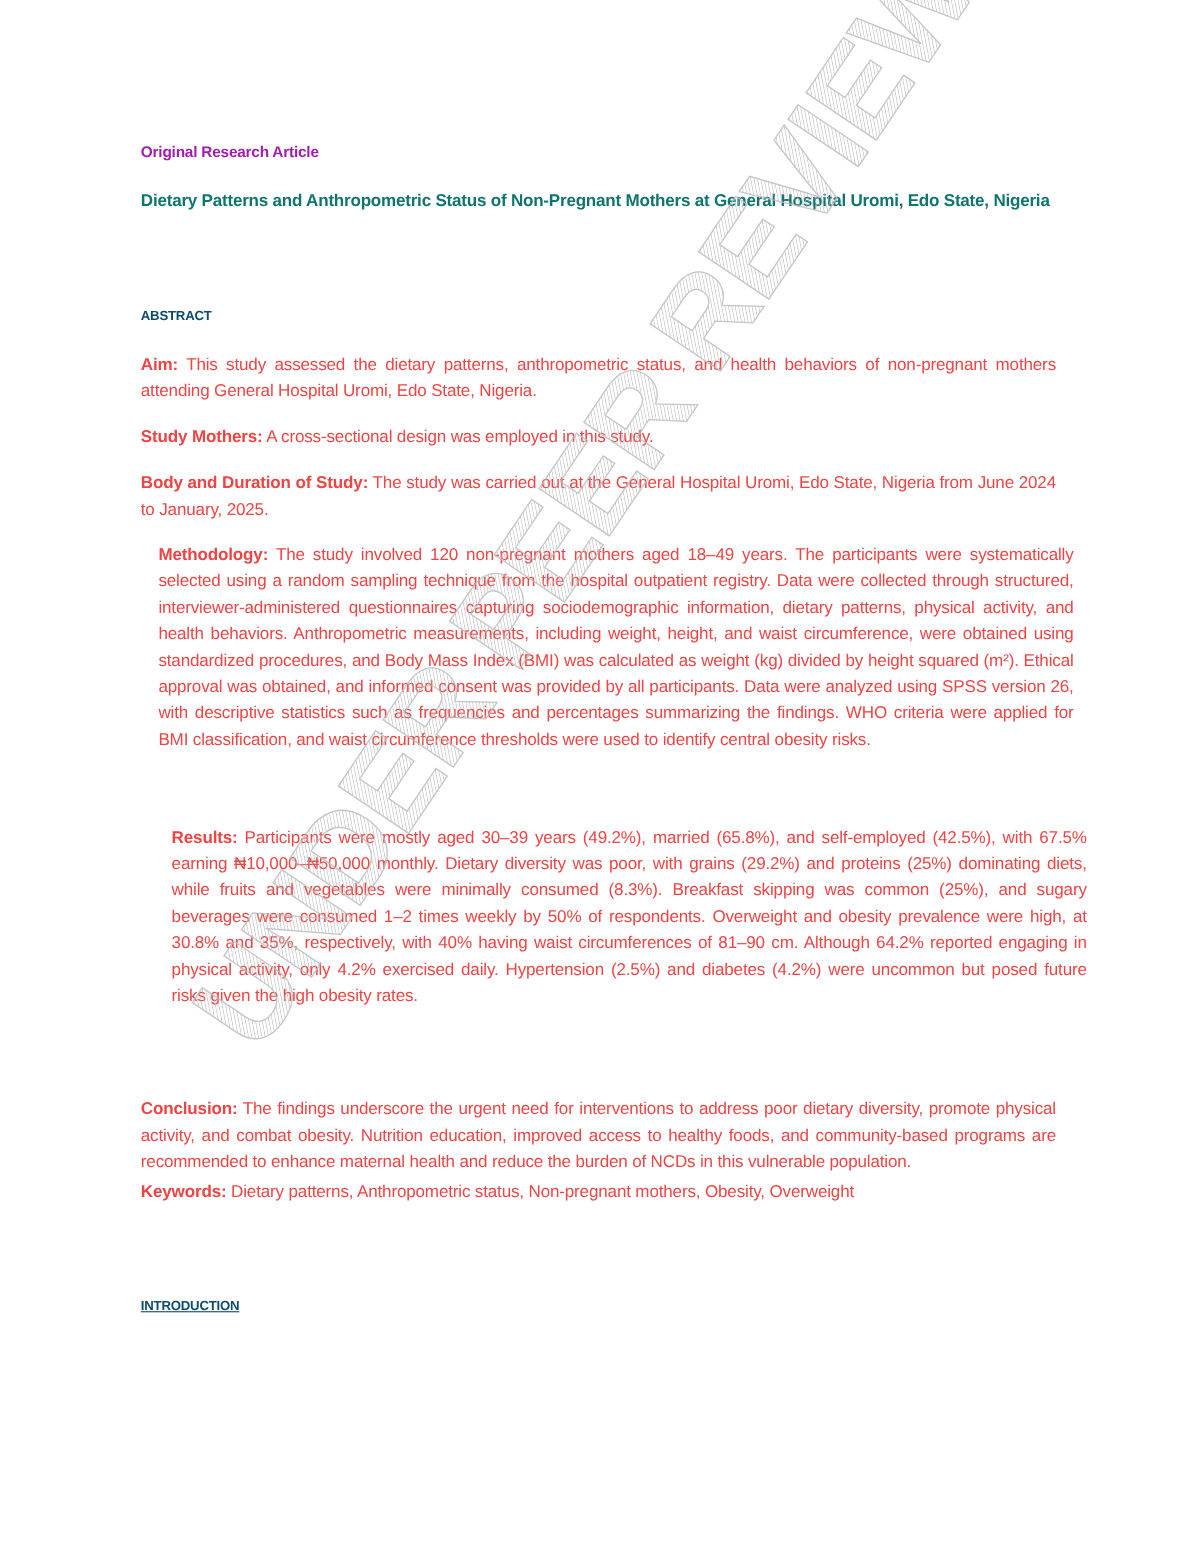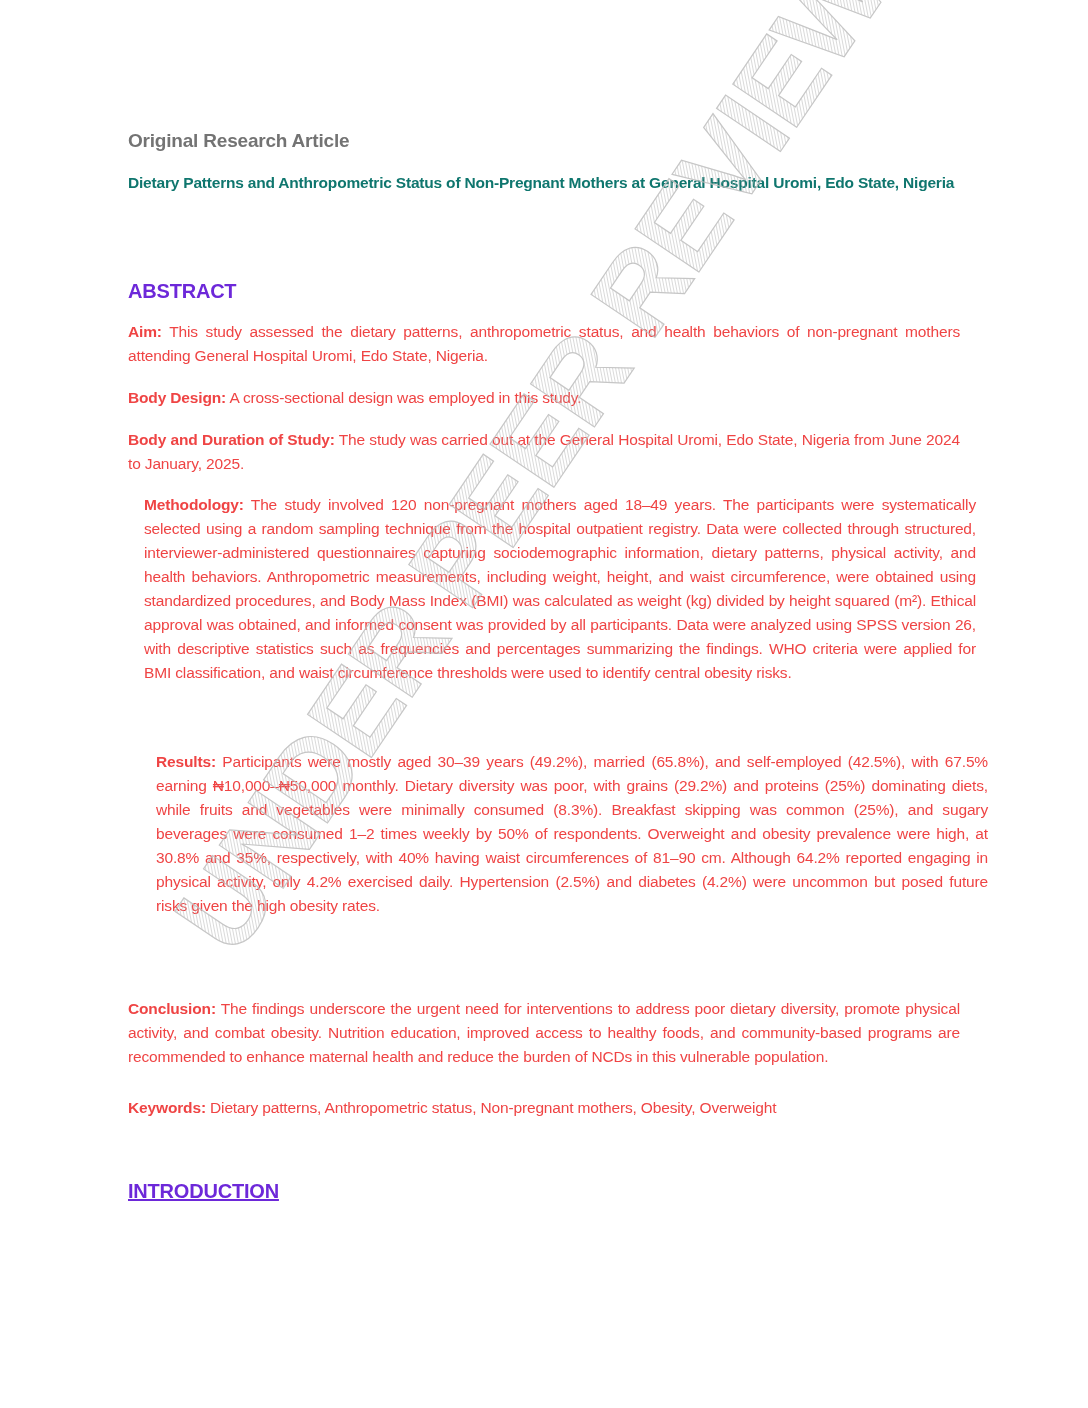--- a/index.html
+++ b/index.html
@@ -18,43 +18,43 @@
     .page {
       position: absolute;
       left: 128px;
       top: 0;
       width: 832px;
     }
     .article-type {
       position: absolute;
       top: 130px;
       left: 0;
-      font-size: 19px;
+      font-size: 14px;
       font-weight: bold;
-      color: #737373;
+      color: #a21caf;
       white-space: nowrap;
       letter-spacing: -0.2px;
     }
     .title {
       position: absolute;
       top: 171px;
       left: 0;
       width: 832px;
       font-size: 15.5px;
       font-weight: bold;
       line-height: 24px;
       color: #0f766e;
       letter-spacing: -0.2px;
     }
     .section-heading {
       position: absolute;
       left: 0;
-      font-size: 20px;
+      font-size: 12px;
       font-weight: bold;
-      color: #6d28d9;
+      color: #0c4a6e;
       letter-spacing: -0.2px;
     }
     #abstract-heading { top: 280px; }
     #intro-heading { top: 1180px; text-decoration: underline; }
 
     .para {
       position: absolute;
       left: 0;
       width: 832px;
       font-size: 15.5px;
@@ -65,21 +65,21 @@
     }
     .para .label {
       font-weight: bold;
     }
     #p-aim { top: 320px; }
     #p-design { top: 386px; }
     #p-place { top: 428px; }
     #p-method { top: 493px; margin-left: 16px; }
     #p-results { top: 750px; margin-left: 28px; }
     #p-conclusion { top: 959px; margin-top: 38px; }
-    #p-keywords { top: 1072px; text-align: left; margin-top: 24px; }
+    #p-keywords { top: 1072px; text-align: left; }
 
     .watermark {
       position: absolute;
       left: 0;
       top: 0;
       width: 1088px;
       height: 1408px;
       pointer-events: none;
     }
   </style>
@@ -87,21 +87,21 @@
 <body>
 
 <div class="page">
   <div class="article-type">Original Research Article</div>
   <div class="title">Dietary Patterns and Anthropometric Status of Non-Pregnant Mothers at General Hospital Uromi, Edo State, Nigeria</div>
 
   <div class="section-heading" id="abstract-heading">ABSTRACT</div>
 
   <div class="para" id="p-aim"><span class="label">Aim:</span><span> This study assessed the dietary patterns, anthropometric status, and health behaviors of non-pregnant mothers attending General Hospital Uromi, Edo State, Nigeria.</span></div>
 
-  <div class="para" id="p-design"><span class="label">Body Design:</span><span> A cross-sectional design was employed in this study.</span></div>
+  <div class="para" id="p-design"><span class="label">Study Mothers:</span><span> A cross-sectional design was employed in this study.</span></div>
 
   <div class="para" id="p-place"><span class="label">Body and Duration of Study:</span><span> The study was carried out at the General Hospital Uromi, Edo State, Nigeria from June 2024 to January, 2025.</span></div>
 
   <div class="para" id="p-method"><span class="label">Methodology:</span><span> The study involved 120 non-pregnant mothers aged 18–49 years. The participants were systematically selected using a random sampling technique from the hospital outpatient registry. Data were collected through structured, interviewer-administered questionnaires capturing sociodemographic information, dietary patterns, physical activity, and health behaviors. Anthropometric measurements, including weight, height, and waist circumference, were obtained using standardized procedures, and Body Mass Index (BMI) was calculated as weight (kg) divided by height squared (m²). Ethical approval was obtained, and informed consent was provided by all participants. Data were analyzed using SPSS version 26, with descriptive statistics such as frequencies and percentages summarizing the findings. WHO criteria were applied for BMI classification, and waist circumference thresholds were used to identify central obesity risks.</span></div>
 
   <div class="para" id="p-results"><span class="label">Results:</span><span> Participants were mostly aged 30–39 years (49.2%), married (65.8%), and self-employed (42.5%), with 67.5% earning ₦10,000–₦50,000 monthly. Dietary diversity was poor, with grains (29.2%) and proteins (25%) dominating diets, while fruits and vegetables were minimally consumed (8.3%). Breakfast skipping was common (25%), and sugary beverages were consumed 1–2 times weekly by 50% of respondents. Overweight and obesity prevalence were high, at 30.8% and 35%, respectively, with 40% having waist circumferences of 81–90 cm. Although 64.2% reported engaging in physical activity, only 4.2% exercised daily. Hypertension (2.5%) and diabetes (4.2%) were uncommon but posed future risks given the high obesity rates.</span></div>
 
   <div class="para" id="p-conclusion"><span class="label">Conclusion:</span><span> The findings underscore the urgent need for interventions to address poor dietary diversity, promote physical activity, and combat obesity. Nutrition education, improved access to healthy foods, and community-based programs are recommended to enhance maternal health and reduce the burden of NCDs in this vulnerable population.</span></div>
 
   <div class="para" id="p-keywords"><span class="label">Keywords:</span><span> Dietary patterns, Anthropometric status, Non-pregnant mothers, Obesity, Overweight</span></div>

